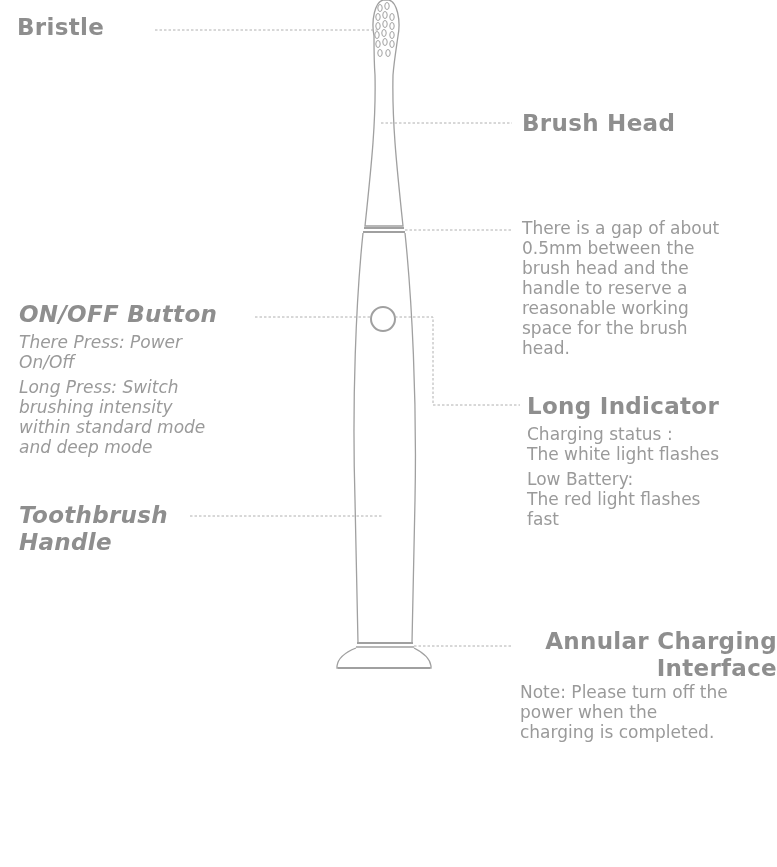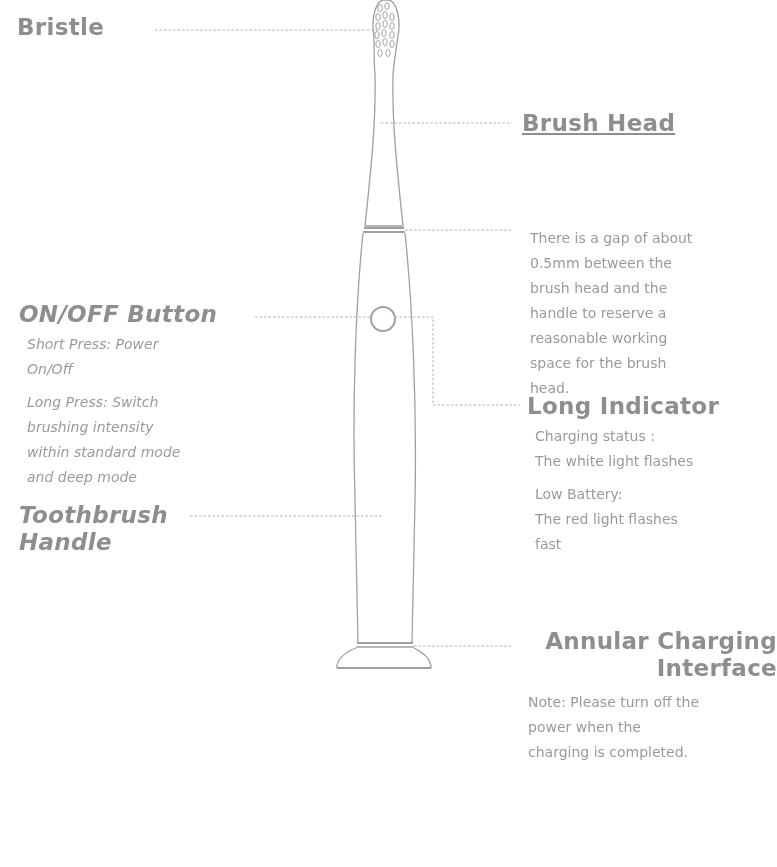--- a/index.html
+++ b/index.html
@@ -1,21 +1,21 @@
 <!DOCTYPE html>
 <html><head>
   <meta charset="utf-8">
   <style>
     html, body { margin: 0; padding: 0; background: #ffffff; }
     body { width: 777px; height: 867px; position: relative; overflow: hidden; }
     .canvas { position: absolute; left: 0; top: 0; width: 777px; height: 867px; border-radius: 25px; }
     .brush-svg { position: absolute; left: 0; top: 0; }
     .label { position: absolute; color: #8e8e8e; font-family: "DejaVu Sans", sans-serif; }
     .h { font-weight: bold; font-size: 23px; line-height: 27px; letter-spacing: 0.3px; }
-    .p { font-size: 14px; line-height: 25px; color: #9a9a9a; margin: 8px; white-space: pre-line; }
+    .p { font-size: 17px; line-height: 20px; color: #9a9a9a; margin: 0; white-space: pre-line; }
     .p + .p { margin-top: 5px; }
   </style>
 </head>
 <body>
 
 <div class="canvas">
 
   <svg class="brush-svg" width="777" height="867" viewBox="0 0 777 867" xmlns="http://www.w3.org/2000/svg">
     <g fill="none" stroke="#a0a0a0" stroke-width="1.3">
 
@@ -60,35 +60,35 @@
       <line x1="405" y1="230" x2="512" y2="230"></line>
       <line x1="255" y1="317" x2="372" y2="317"></line>
       <polyline points="395,317 433,317 433,405 520,405"></polyline>
       <line x1="190" y1="516" x2="383" y2="516"></line>
       <line x1="414" y1="646" x2="512" y2="646"></line>
     </g>
   </svg>
 
   <div class="label h" style="left:17px; top:14px;">Bristle</div>
 
-  <div class="label h" style="left:522px; top:110px;text-decoration:underline;">Brush Head</div>
+  <div class="label h" style="left:522px; top:110px;">Brush Head</div>
 
   <div class="label" style="left:522px; top:218px; width:250px;">
     <p class="p">There is a gap of about
 0.5mm between the
 brush head and the
 handle to reserve a
 reasonable working
 space for the brush
 head.</p>
   </div>
 
   <div class="label" style="left:19px; top:301px; width:240px;font-style:italic;">
     <div class="h">ON/OFF Button</div>
-    <p class="p" style="margin-top:4px;">Short Press: Power
+    <p class="p" style="margin-top:4px;">There Press: Power
 On/Off</p>
     <p class="p">Long Press: Switch
 brushing intensity
 within standard mode
 and deep mode</p>
   </div>
 
   <div class="label" style="left:527px; top:393px; width:250px;">
     <div class="h">Long Indicator</div>
     <p class="p" style="margin-top:4px;">Charging status :

